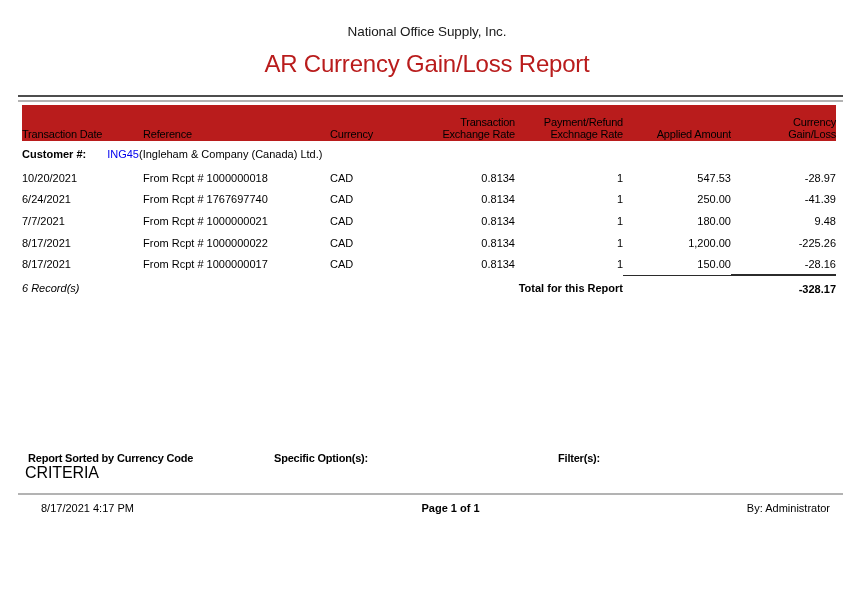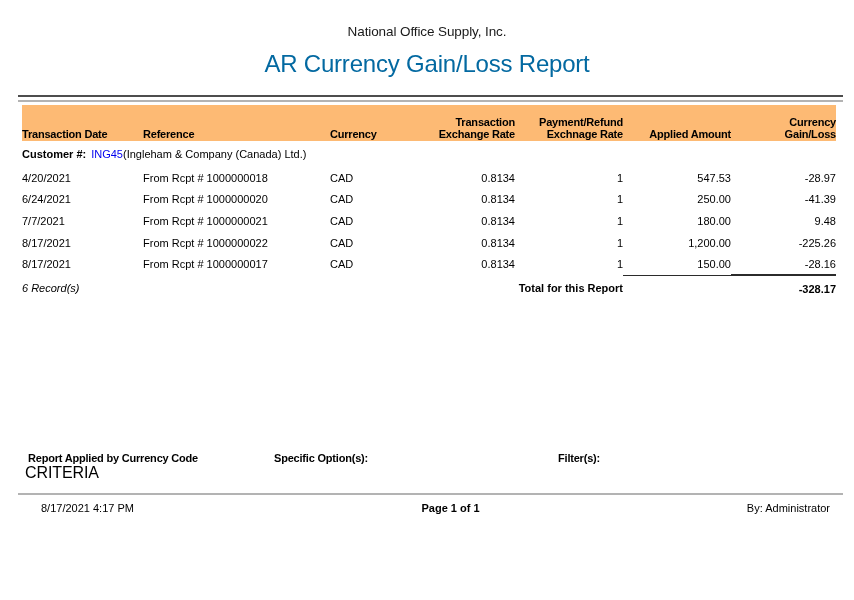--- a/index.html
+++ b/index.html
@@ -14,49 +14,49 @@
   .page { position: absolute; inset: 0; background: #fff; }
 
   
   .company-name {
     position: absolute; top: 24px; left: 0; width: 854px;
     text-align: center; font-size: 13.5px; color: #1a1a1a;
     letter-spacing: -0.1px;
   }
   .report-title {
     position: absolute; top: 50px; left: 0; width: 854px;
-    text-align: center; font-size: 24px; color: #0369a1;
+    text-align: center; font-size: 24px; color: #b91c1c;
     letter-spacing: -0.2px;
   }
 
   
   .rule-dark  { position: absolute; top: 95px;  left: 18px; width: 825px; height: 2px; background: #4d4d4d; }
   .rule-light { position: absolute; top: 100px; left: 18px; width: 825px; height: 2px; background: #b3b3b3; }
   .footer-rule{ position: absolute; top: 493px; left: 18px; width: 825px; height: 2px; background: #b3b3b3; }
 
   
   table.report {
     position: absolute; top: 105px; left: 22px;
     width: 814px; border-collapse: collapse; table-layout: fixed;
   }
   table.report th, table.report td {
     font-size: 11px; line-height: 1.15;
     white-space: nowrap; overflow: hidden; padding: 0;
   }
   thead tr { height: 36px; }
-  thead th { background: #fdba74; vertical-align: bottom; padding-bottom: 4px; font-weight: bold; letter-spacing: -0.2px; }
+  thead th { background: #b91c1c; vertical-align: bottom; padding-bottom: 4px; font-weight: normal; letter-spacing: -0.2px; }
   th.c1, td.d1 { padding-left: 3px; text-align: left; }
   th.c2, td.d2 { text-align: left; }
   th.c3, td.d3 { text-align: left; }
   th.c4, td.d4, th.c5, td.d5, th.c6, td.d6 { text-align: right; }
   th.c7, td.d7 { text-align: right; padding-right: 5px; }
 
   tr.customer-row { height: 26px; }
   tr.customer-row td { vertical-align: middle; }
-  .cust-label { font-weight: bold; margin-right: 5px; }
+  .cust-label { font-weight: bold; margin-right: 21px; }
   .blue { color: #0000EE; }
 
   tr.data-row { height: 21.7px; }
   tr.data-row td { vertical-align: middle; }
   td.uline { border-bottom: 1.5px solid #2b2b2b; }
 
   tr.total-row { height: 26px; }
   tr.total-row td { vertical-align: middle; }
   .records { font-style: italic; }
   .tot-label { font-weight: bold; }
@@ -112,31 +112,31 @@
       </tr>
     </thead>
     <tbody>
       <tr class="customer-row">
         <td class="d1" colspan="7">
           <span class="cust-label">Customer #:</span><span class="blue">ING45</span><span>(Ingleham &amp; Company (Canada) Ltd.)</span>
         </td>
       </tr>
 
       <tr class="data-row">
-        <td class="d1">4/20/2021</td>
+        <td class="d1">10/20/2021</td>
         <td class="d2">From Rcpt # 1000000018</td>
         <td class="d3">CAD</td>
         <td class="d4">0.8134</td>
         <td class="d5">1</td>
         <td class="d6">547.53</td>
         <td class="d7">-28.97</td>
       </tr>
       <tr class="data-row">
         <td class="d1">6/24/2021</td>
-        <td class="d2">From Rcpt # 1000000020</td>
+        <td class="d2">From Rcpt # 1767697740</td>
         <td class="d3">CAD</td>
         <td class="d4">0.8134</td>
         <td class="d5">1</td>
         <td class="d6">250.00</td>
         <td class="d7">-41.39</td>
       </tr>
       <tr class="data-row">
         <td class="d1">7/7/2021</td>
         <td class="d2">From Rcpt # 1000000021</td>
         <td class="d3">CAD</td>
@@ -171,21 +171,21 @@
         </td>
         <td class="d5 tot-label">Total for this Report</td>
         <td class="d6"></td>
         <td class="d7 tot-num oline">-328.17</td>
       </tr>
     </tbody>
   </table>
 
   <div class="criteria-heading">CRITERIA</div>
   <div class="criteria-row">
-    <span class="crit-sorted">Report Applied by Currency Code</span>
+    <span class="crit-sorted">Report Sorted by Currency Code</span>
     <span class="crit-specific">Specific Option(s):</span>
     <span class="crit-filter">Filter(s):</span>
   </div>
 
   <div class="footer-rule"></div>
   <div class="footer-row">
     <span class="footer-datetime">8/17/2021 4:17 PM</span>
     <span class="footer-page">Page 1 of 1</span>
     <span class="footer-author">By: Administrator</span>
   </div>

